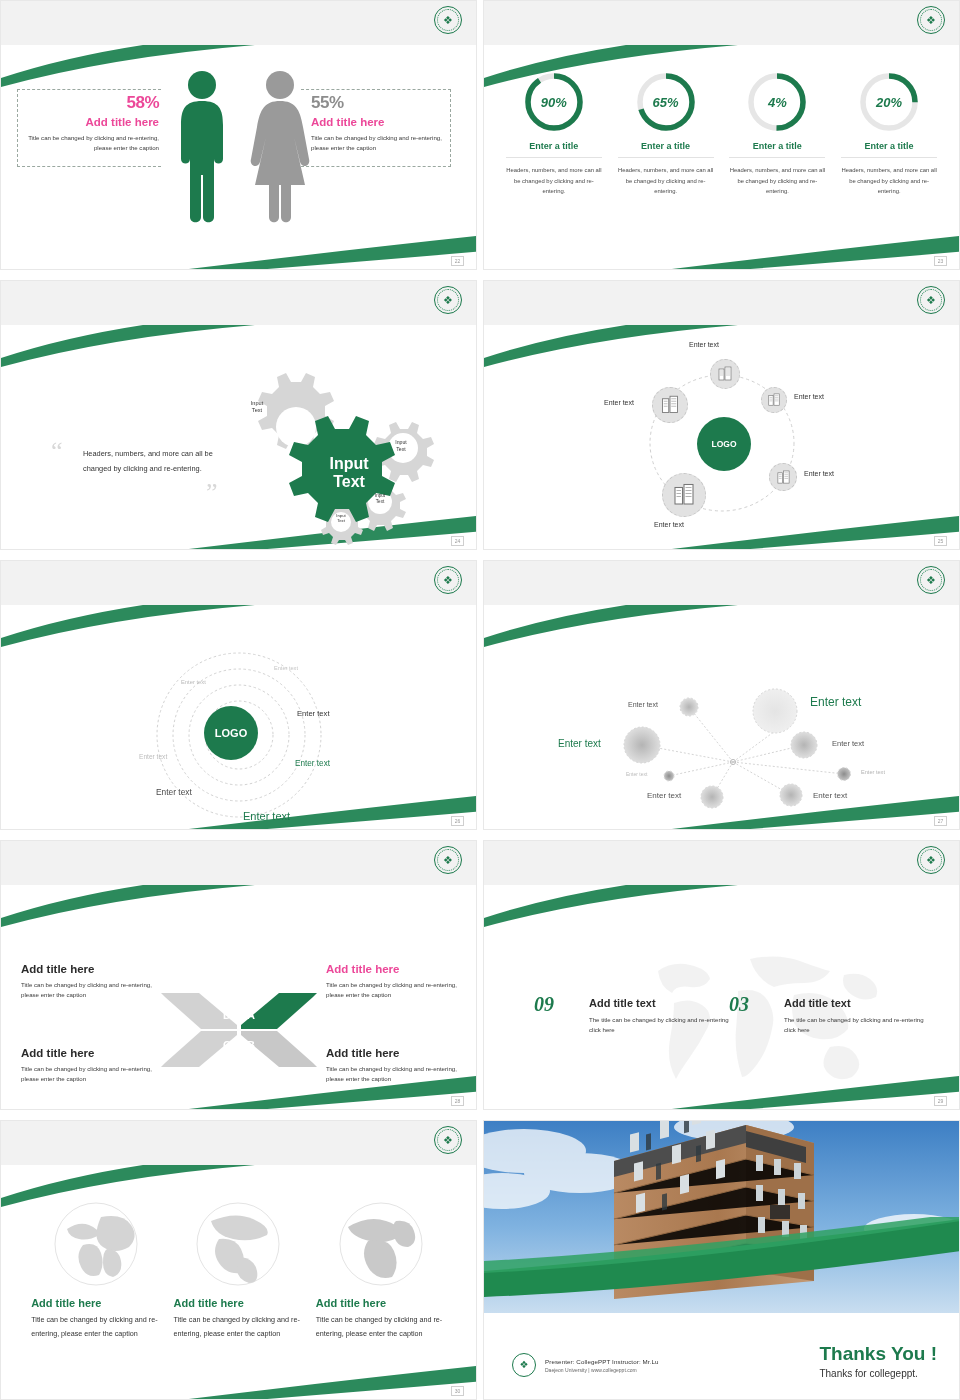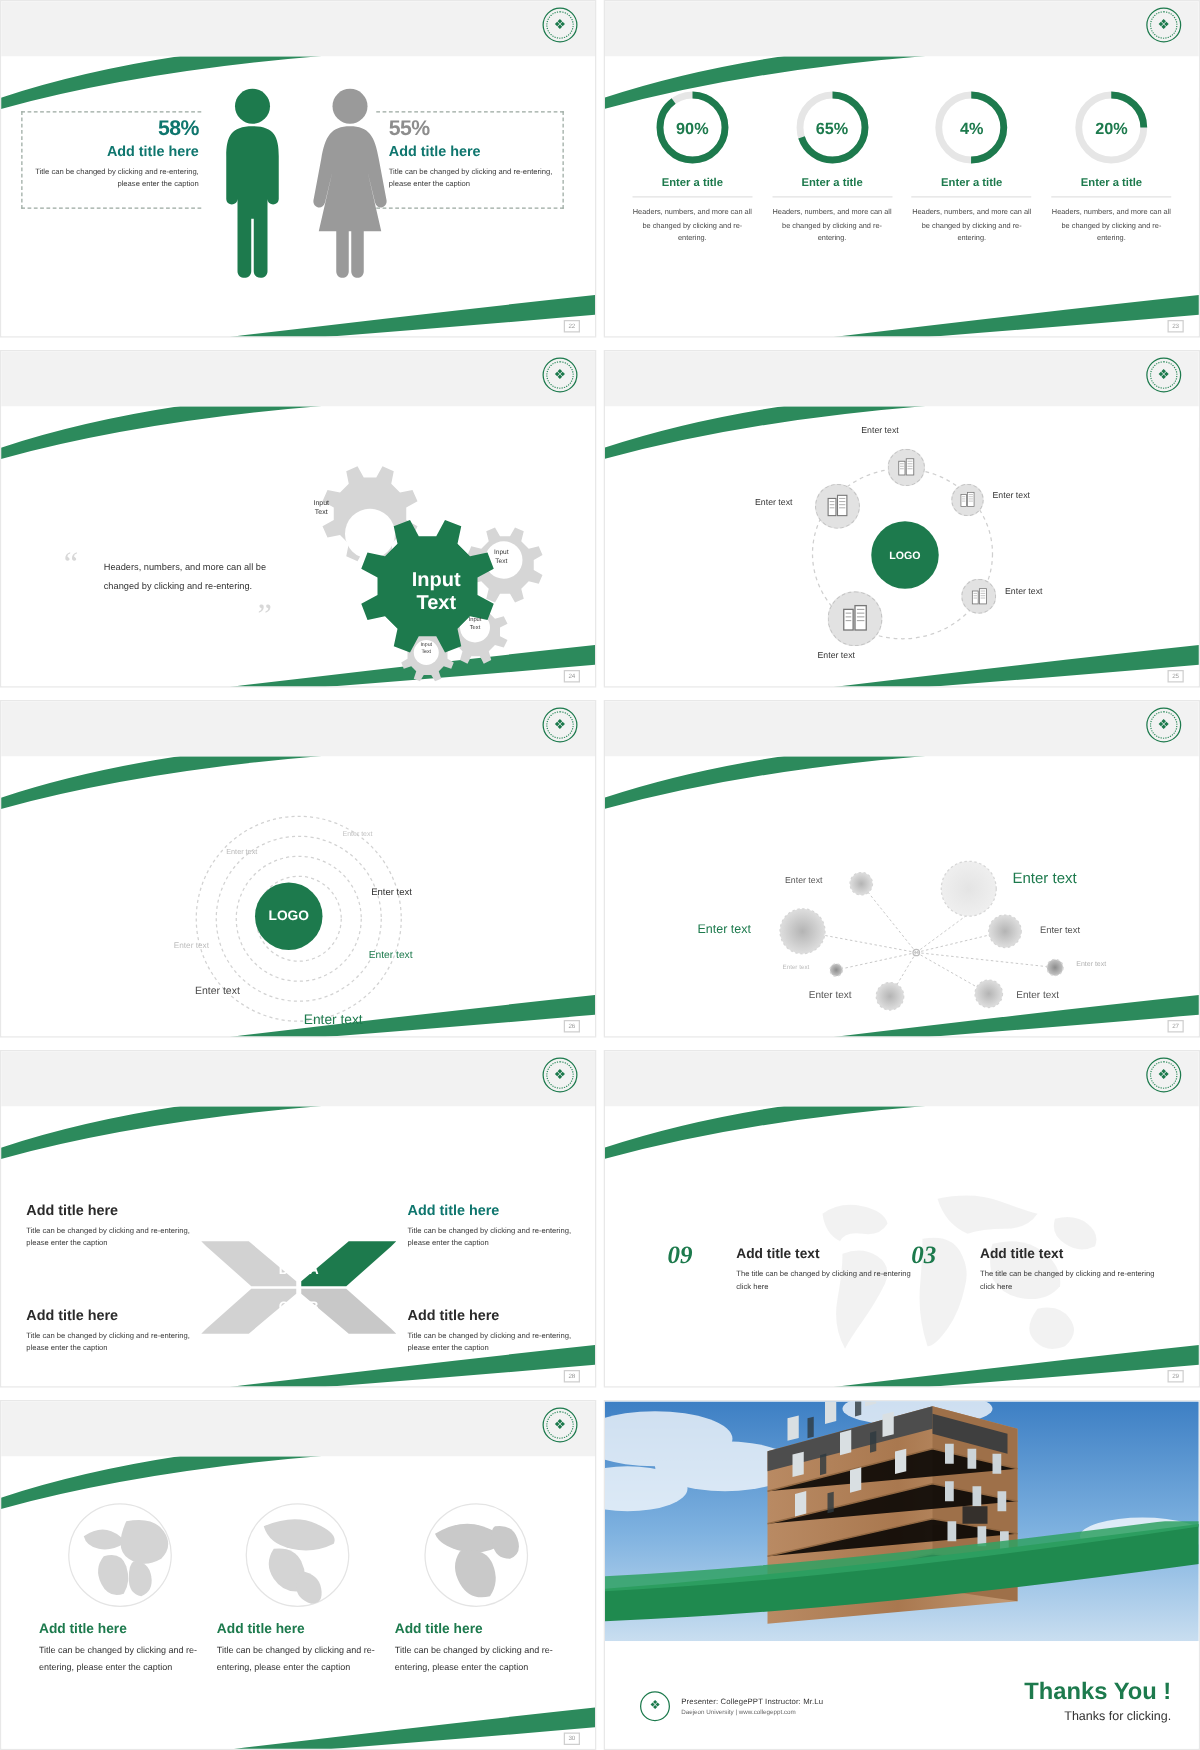--- a/index.html
+++ b/index.html
@@ -72,42 +72,42 @@
   }
   .pgnum {
     position: absolute; right: 12px; bottom: 3px;
     width: 13px; height: 10px; border: 1px solid #cfcfcf;
     font-size: 5px; color: #9a9a9a; line-height: 9px; text-align: center;
     z-index: 6; background: #fff;
   }
   .content { position: absolute; inset: 0; z-index: 4; }
 
   
-  .g { color: #0f766e; }
+  .g { color: #ec4899; }
   .grey { color: #8d8d8d; }
   .h-title { font-size: 11.5px; font-weight: bold; }
   .sm { font-size: 6.1px; color: #3a3a3a; line-height: 1.65; }
 
   
   .s1-left { position: absolute; left: 10px; top: 48px; width: 148px; text-align: right; }
   .s1-right { position: absolute; left: 310px; top: 48px; width: 150px; text-align: left; }
   .pct { font-size: 17px; font-weight: bold; letter-spacing: -.5px; }
   .s1-dash-l {
     position: absolute; left: 16px; top: 44px; width: 144px; height: 78px;
     border: 1px dashed #9aa8a0; border-right: none; z-index: 2;
   }
   .s1-dash-r {
     position: absolute; left: 300px; top: 44px; width: 150px; height: 78px;
     border: 1px dashed #9aa8a0; border-left: none; z-index: 2;
   }
   .fig { position: absolute; top: 22px; }
   
   .donuts { position: absolute; top: 26px; left: 0; right: 0; display: flex; justify-content: space-around; padding: 0 14px; }
   .donut-col { width: 96px; text-align: center; }
-  .donut-wrap { position: relative; width: 62px; height: 62px; margin: 0 auto; }
+  .donut-wrap { position: relative; width: 62px; height: 62px; margin: 0 auto; font-style: italic; }
   .donut-val {
     position: absolute; inset: 0; display: flex; align-items: center; justify-content: center;
     font-size: 13px; font-weight: bold; color: #1d7a4d;
   }
   .donut-title { margin-top: 8px; font-size: 9px; font-weight: bold; color: #1d7a4d; padding-bottom: 6px; border-bottom: 1px solid #e2e2e2; }
   .donut-desc { margin-top: 7px; font-size: 5.9px; color: #4a4a4a; line-height: 1.8; }
 
   
   .quote-mark { font-size: 26px; color: #d8d8d8; font-family: "Liberation Serif", serif; line-height: .6; }
   .gear-lbl { position: absolute; font-size: 5.6px; color: #333; text-align: center; line-height: 1.25; }
@@ -732,20 +732,20 @@
       <div style="position:absolute;left:28px;bottom:22px;display:flex;align-items:center;gap:9px">
         <div style="width:24px;height:24px;border-radius:50%;border:1.2px solid #1d7a4d;display:flex;align-items:center;justify-content:center">
           <span style="color:#1d7a4d;font-size:10px;line-height:1">❖</span>
         </div>
         <div>
           <div class="presenter-l1">Presenter: CollegePPT   Instructor: Mr.Lu</div>
           <div class="presenter-l2">Daejeon University  |  www.collegeppt.com</div>
         </div>
       </div>
 
-      <div style="position:absolute;right:22px;bottom:20px;text-align:right">
+      <div style="position:absolute;right:22px;bottom:20px;">
         <div class="thanks-big">Thanks You !</div>
-        <div class="thanks-sub" style="margin-top:3px">Thanks for clicking.</div>
+        <div class="thanks-sub" style="margin-top:3px">Thanks for collegeppt.</div>
       </div>
     </div>
   </div>
 
 </div>
 
 </body></html>

